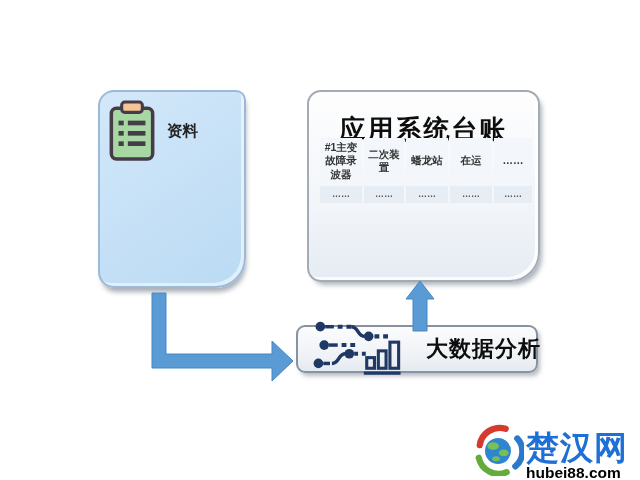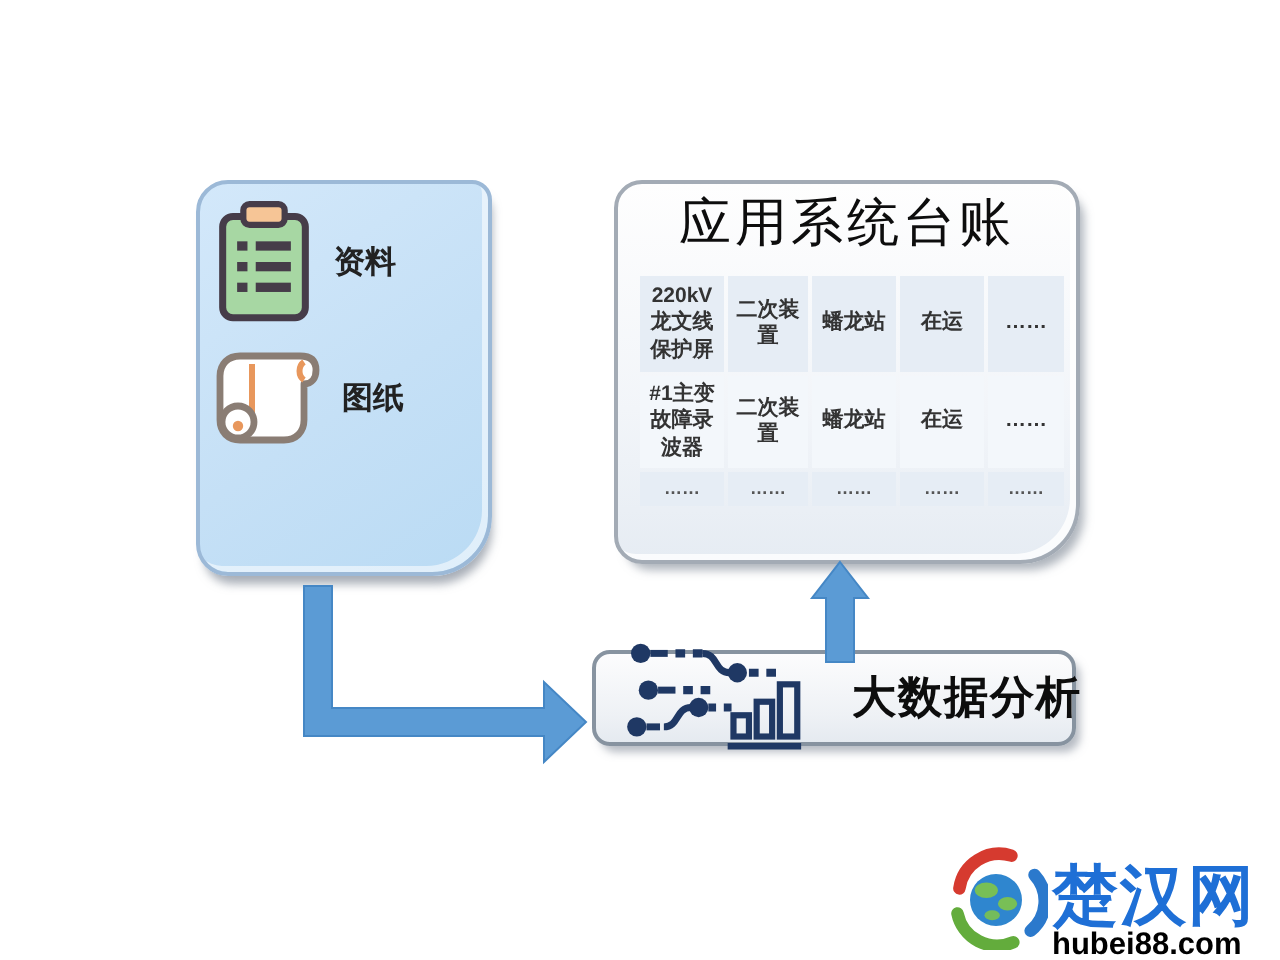--- a/index.html
+++ b/index.html
@@ -23,22 +23,22 @@
   .item-3{top:140px;height:58px;}
   
   .ledger-panel{
     position:absolute;left:307px;top:90px;width:233px;height:192px;
     background:linear-gradient(180deg,#fefefe 0%,#f2f5f9 60%,#e6ecf3 100%);
     border:2px solid #a3abb5;border-radius:14px 14px 30px 14px;
     box-shadow:4px 5px 5px -2px rgba(110,120,135,.55), inset -3px -3px 0 rgba(255,255,255,.8);
     box-sizing:border-box;
   }
   .ledger-title{
-    text-align:center;font-size:26px;font-weight:400;color:#0d0d0d;
-    letter-spacing:2px;margin-top:2px;white-space:nowrap;
+    text-align:center;font-size:26px;font-weight:700;color:#0d0d0d;
+    letter-spacing:2px;margin-top:20px;white-space:nowrap;
   }
   table.ledger{
     position:absolute;left:9px;top:44px;width:212px;
     border-collapse:separate;border-spacing:2px;table-layout:fixed;
   }
   table.ledger th{
     background:linear-gradient(180deg,#5fa5dc,#4690d1);color:#fff;
     font-size:9.5px;font-weight:700;line-height:1.2;padding:2px 1px;
     height:26px;text-align:center;word-break:break-all;
   }
@@ -84,52 +84,33 @@
           <rect x="11" y="20" width="5" height="4.5" fill="#463c49"></rect>
             <rect x="20" y="20" width="17" height="4.5" fill="#463c49"></rect>
           <rect x="11" y="30" width="5" height="4.5" fill="#463c49"></rect>
             <rect x="20" y="30" width="17" height="4.5" fill="#463c49"></rect>
           <rect x="11" y="40" width="5" height="4.5" fill="#463c49"></rect>
             <rect x="20" y="40" width="17" height="4.5" fill="#463c49"></rect>
         </svg>
       </span>
       <span class="lbl">资料</span>
     </div>
-    <div class="panel-item item-2">
-      <span class="ic">
-        <svg width="56" height="54" viewBox="0 0 56 54">
-          <path d="M14 6 H44 C50 6 52 9 52 13 C52 17 50 20 46 20 L46 38 C46 44 42 48 36 48 L14 48 C8 48 4 44 4 38 L4 16 C4 10 8 6 14 6 Z" fill="#fff" stroke="#8a7d74" stroke-width="3.4" stroke-linejoin="round"></path>
-          <path d="M46 9 C43 11 43 16 46 18" fill="none" stroke="#e8975c" stroke-width="3"></path>
-          <path d="M20 10 L20 40" fill="none" stroke="#e8975c" stroke-width="3"></path>
-          <circle cx="13" cy="39" r="8" fill="#fff" stroke="#8a7d74" stroke-width="3.4"></circle>
-          <circle cx="13" cy="41" r="2.6" fill="#e8975c"></circle>
-        </svg>
-      </span>
-      <span class="lbl">图纸</span>
-    </div>
   </div>
 
   <div class="ledger-panel">
     <div class="ledger-title">应用系统台账</div>
     <table class="ledger">
       <colgroup>
           <col style="width:42px">
           <col style="width:40px">
           <col style="width:42px">
           <col style="width:42px">
           <col style="width:38px">
         </colgroup>
       <tbody>
-      <tr class="band-a row-1">
-        <td>220kV龙文线保护屏</td>
-        <td>二次装置</td>
-        <td>蟠龙站</td>
-        <td>在运</td>
-        <td>……</td>
-      </tr>
       <tr class="band-b row-2">
         <td>#1主变故障录波器</td>
         <td>二次装置</td>
         <td>蟠龙站</td>
         <td>在运</td>
         <td>……</td>
       </tr>
       <tr class="band-a row-3">
         <td>……</td>
         <td>……</td>

